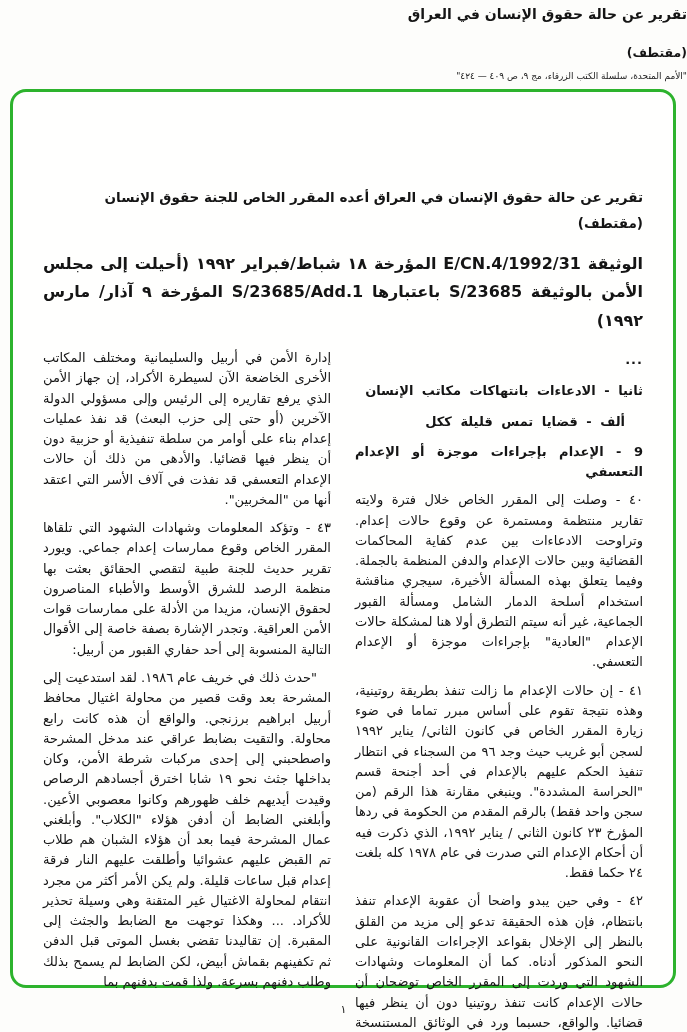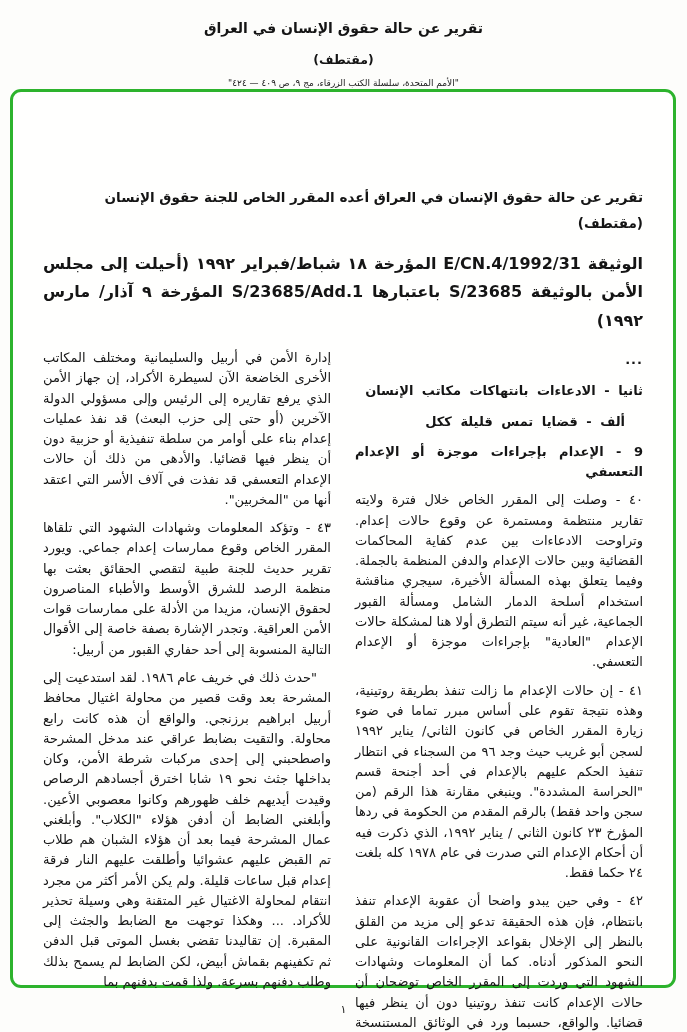--- a/index.html
+++ b/index.html
@@ -6,28 +6,28 @@
   html, body { width:687px; }
   body {
     width:687px; height:1032px;
     background:#fdfdfb;
     color:#151515;
     font-family:"DejaVu Sans", sans-serif;
     direction:rtl;
     position:relative;
     overflow:hidden;
   }
-  .top-header { position:absolute; top:20px; left:0; right:0; text-align:center; }
+  .top-header { position:absolute; top:6px; left:0; right:0; }
   .header-title { font-size:14px; font-weight:700; }
-  .header-subtitle { font-size:12.5px; font-weight:700; margin-top:16px; }
+  .header-subtitle { font-size:12.5px; font-weight:700; margin-top:23px; }
   .header-source { font-size:9px; margin-top:11px; color:#222; }
 
   .frame {
     position:absolute; top:89px; left:10px; width:666px; height:899px;
-    border:3px solid #2db32d; border-radius:11px;
+    border:3px solid #2db32d; border-radius:16px;
     background:#fffffe;
     padding:92px 30px 22px 30px;
   }
 
   .doc-title {
     font-weight:700; font-size:13.5px; line-height:1.95;
     text-align:right; padding-left:28px;
   }
   .doc-ref {
     margin-top:13px; font-weight:700; font-size:16px;

